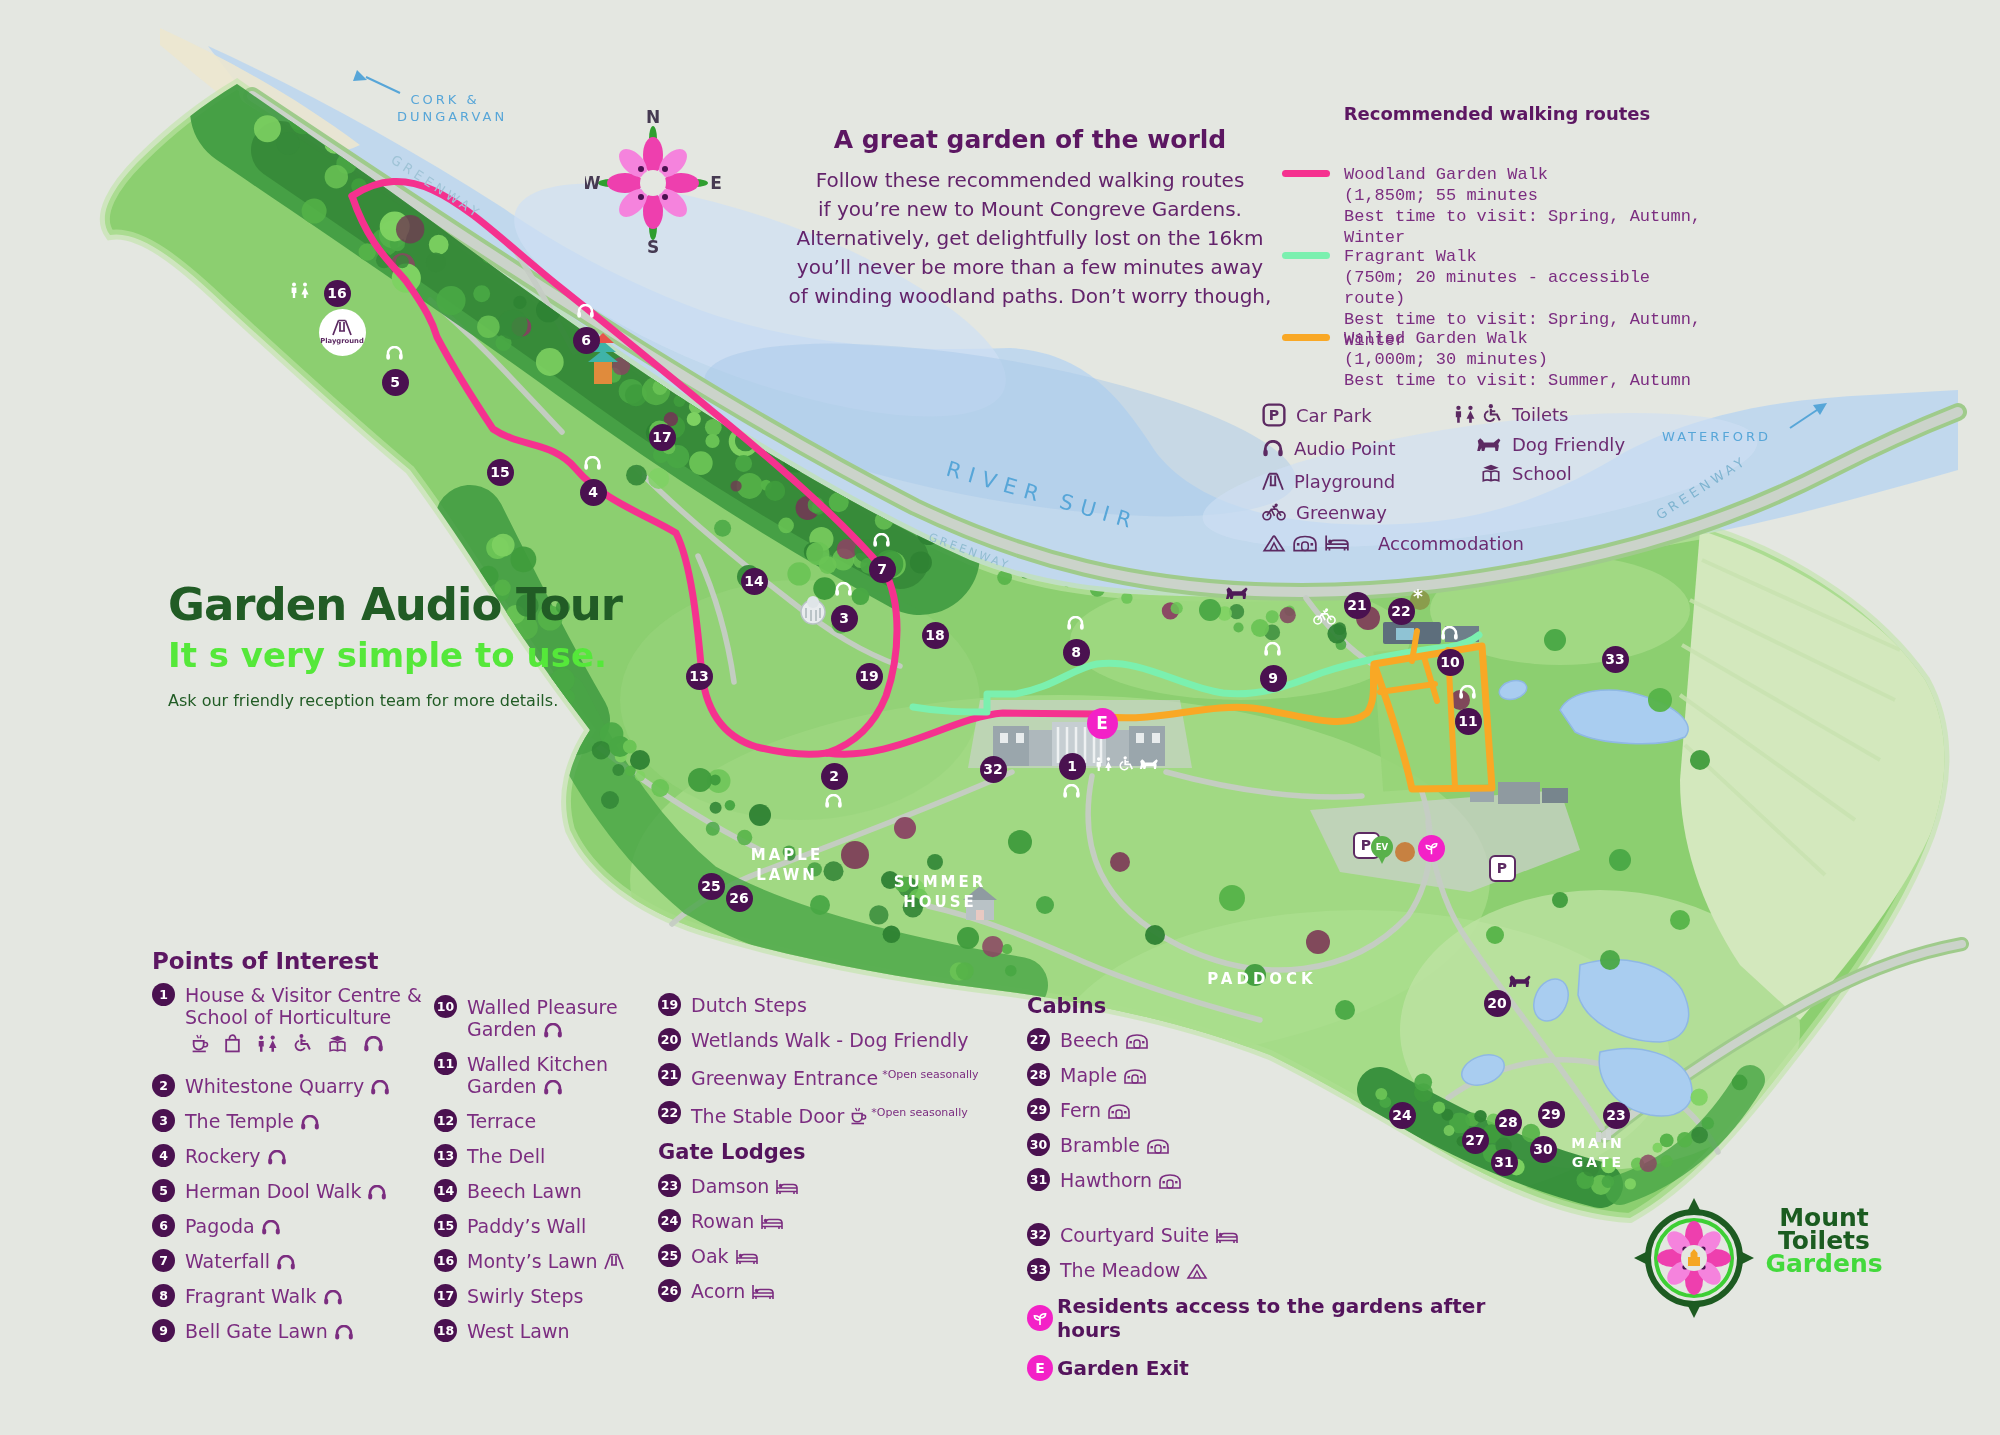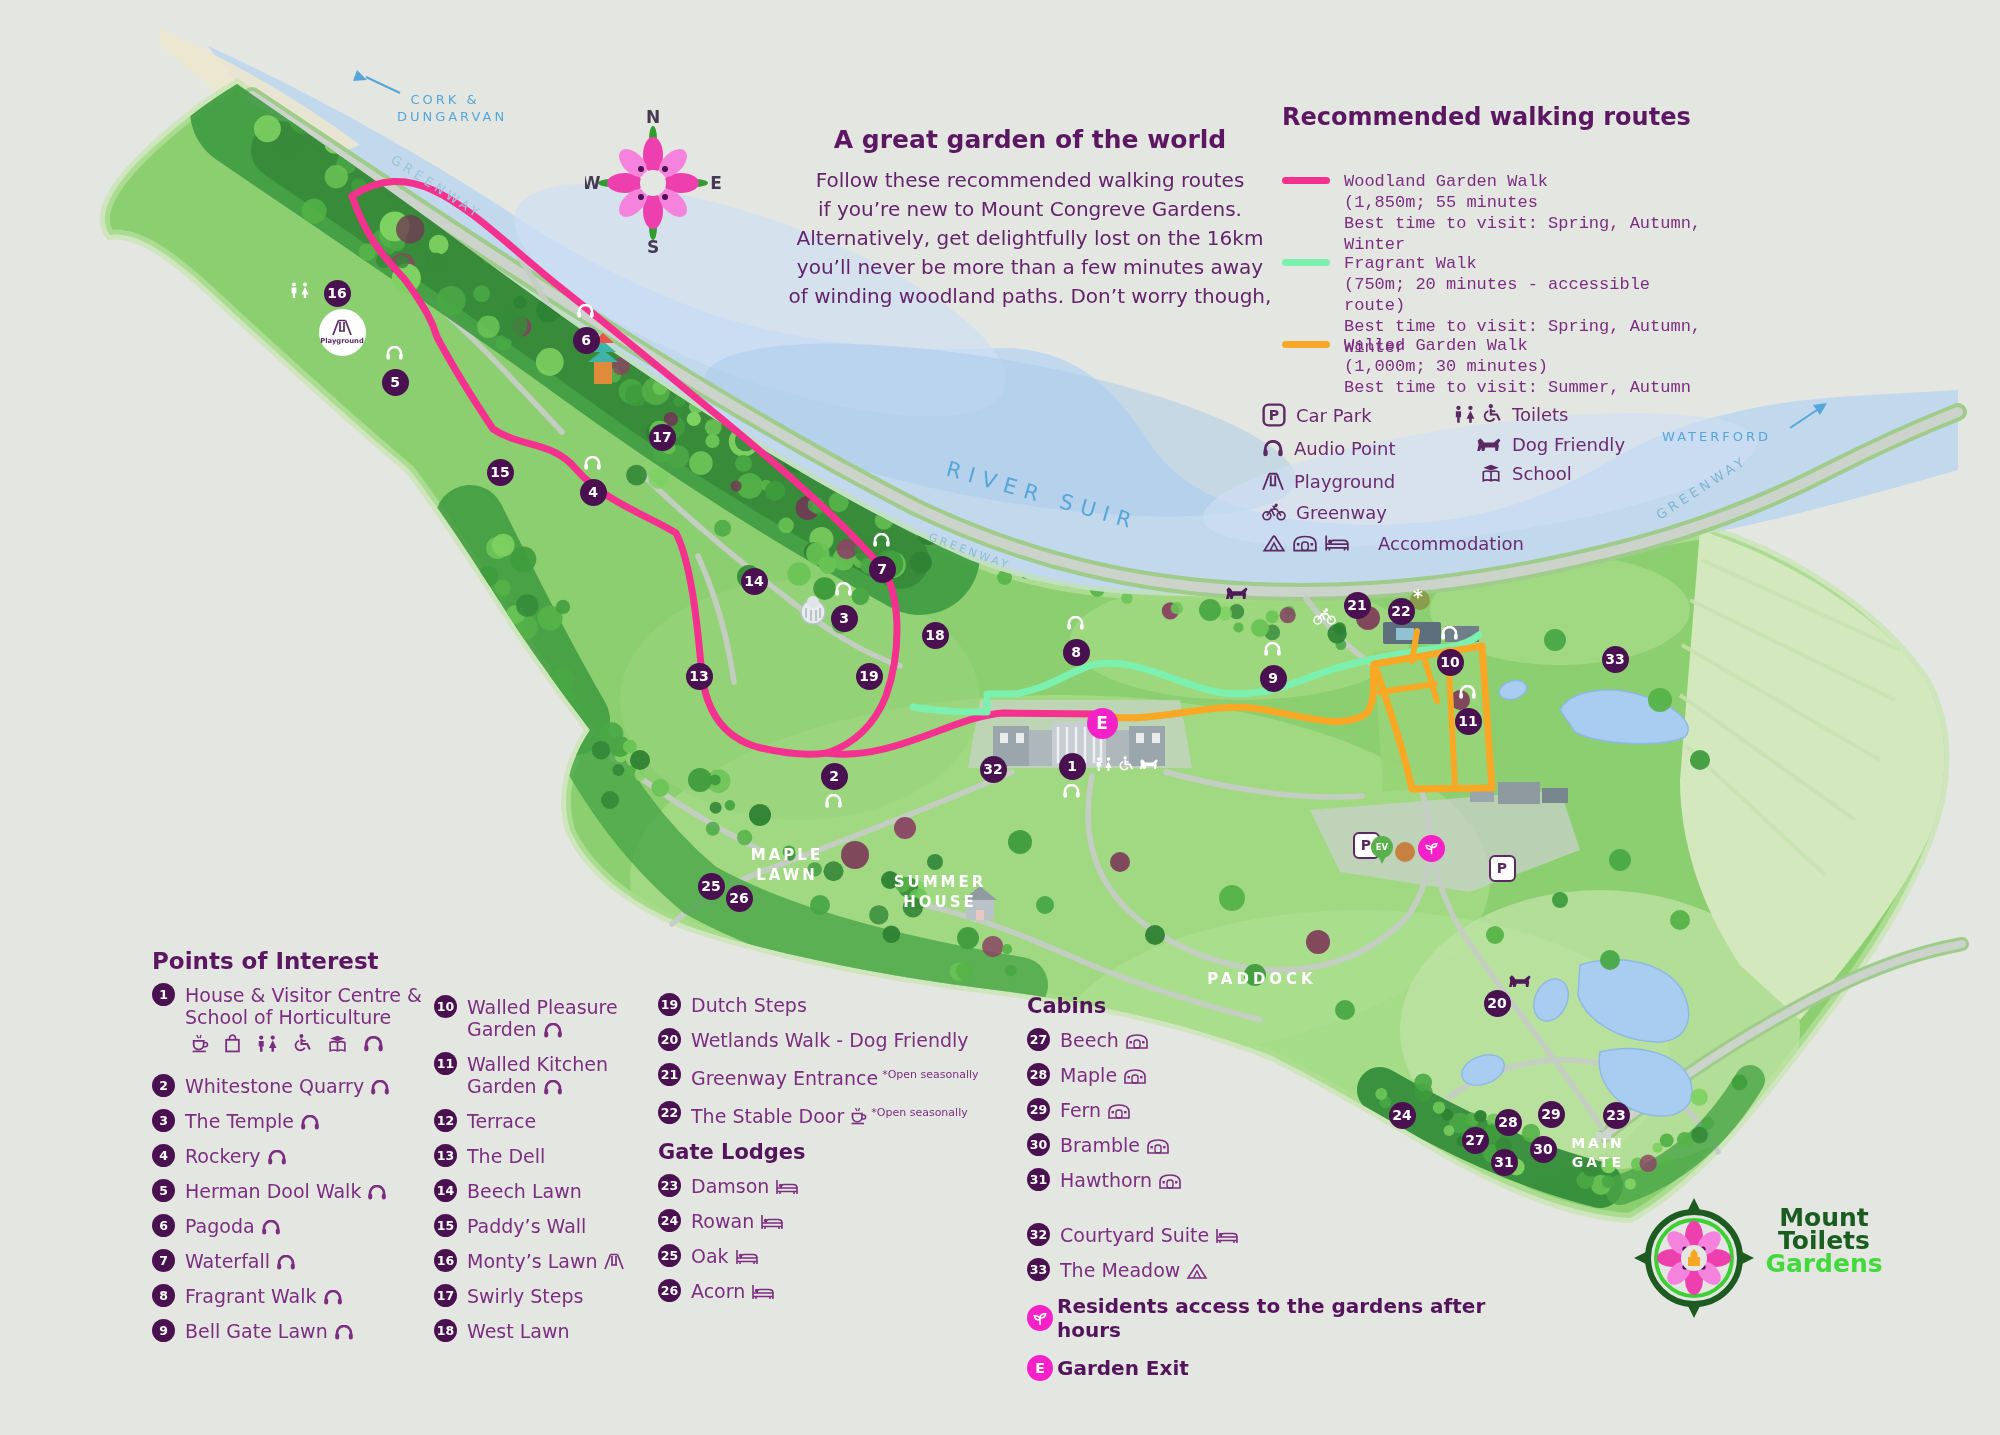--- a/index.html
+++ b/index.html
@@ -5,21 +5,21 @@
   html,body{margin:0;padding:0;background:#e3e6e0;}
   #stage{position:relative;width:2000px;height:1435px;overflow:hidden;background:#e4e7e1;
          font-family:"DejaVu Sans","Liberation Sans",sans-serif;}
   .abs{position:absolute;}
   
   #intro{left:760px;top:125px;width:540px;text-align:center;color:#63236b;}
   #intro .t{font-size:25px;font-weight:700;color:#5c1762;margin-bottom:12px;}
   #intro .l{font-size:20px;line-height:29px;}
   
   #routes{left:1282px;top:103px;width:430px;}
-  #routes .hd{font-size:24px;font-weight:700;color:#5c1762;}
+  #routes .hd{font-size:18px;font-weight:700;color:#5c1762;text-align:center;}
   .rrow{position:absolute;left:0;}
   .rswatch{position:absolute;left:0;top:6px;width:48px;height:7px;border-radius:4px;}
   .rtext{margin-left:62px;font-size:17px;line-height:21px;color:#7b2d80;font-family:Liberation Mono, monospace;}
   
   .ilrow{position:absolute;display:flex;align-items:center;gap:10px;font-size:18px;color:#6b2a70;height:28px;}
   .ilrow .ibox{display:flex;align-items:center;justify-content:flex-end;gap:6px;}
   
   #audio-tour{left:168px;top:578px;}
   #audio-tour .t1{font-size:45px;font-weight:800;color:#215c25;letter-spacing:-1px;}
   #audio-tour .t2{font-size:34px;font-weight:800;color:#55e83a;margin-top:4px;}
@@ -659,20 +659,25 @@
         <span class="ibox" style="width:78px">
           <svg width="22" height="20" viewBox="0 0 20 18">
             <path d="M10,1.6 l7,2.6 -7,2.6 -7,-2.6 Z" fill="#5c2a62"></path>
             <path d="M3,8 q3.5,-1.6 7,0 q3.5,-1.6 7,0 v8 q-3.5,-1.6 -7,0 q-3.5,-1.6 -7,0 Z M10,8 v8" fill="none" stroke="#5c2a62" stroke-width="1.5"></path>
           </svg>
         </span>
                    <span>School</span>
       </div>
     </div>
 
+  <div id="audio-tour" class="abs">
+    <div class="t1">Garden Audio Tour</div>
+    <div class="t2">It s very simple to use.</div>
+    <div class="t3">Ask our friendly reception team for more details.</div>
+  </div>
 
   <div id="poi-title" class="abs">Points of Interest</div>
   <div id="poi-col1" class="pcol" style="left:152px;top:984px;width:270px">
       <div class="pitem" style="margin-bottom: 22px;">
         <span class="pnum">1</span>
       <span class="ptext"><span>House &amp; Visitor Centre &amp; School of Horticulture</span><div class="picons">
             <svg width="18" height="19" viewBox="0 0 17 18">
               <path d="M2.5,6.5 h9.5 v3.5 a4.7,4.7 0 0 1 -9.5,0 Z" fill="none" stroke="#7b2d80" stroke-width="1.7"></path>
               <path d="M12,8 h1.6 a2,2 0 0 1 0,4 h-1.6" fill="none" stroke="#7b2d80" stroke-width="1.5"></path>
               <path d="M1.5,16.5 h12.5" stroke="#7b2d80" stroke-width="1.6"></path>

